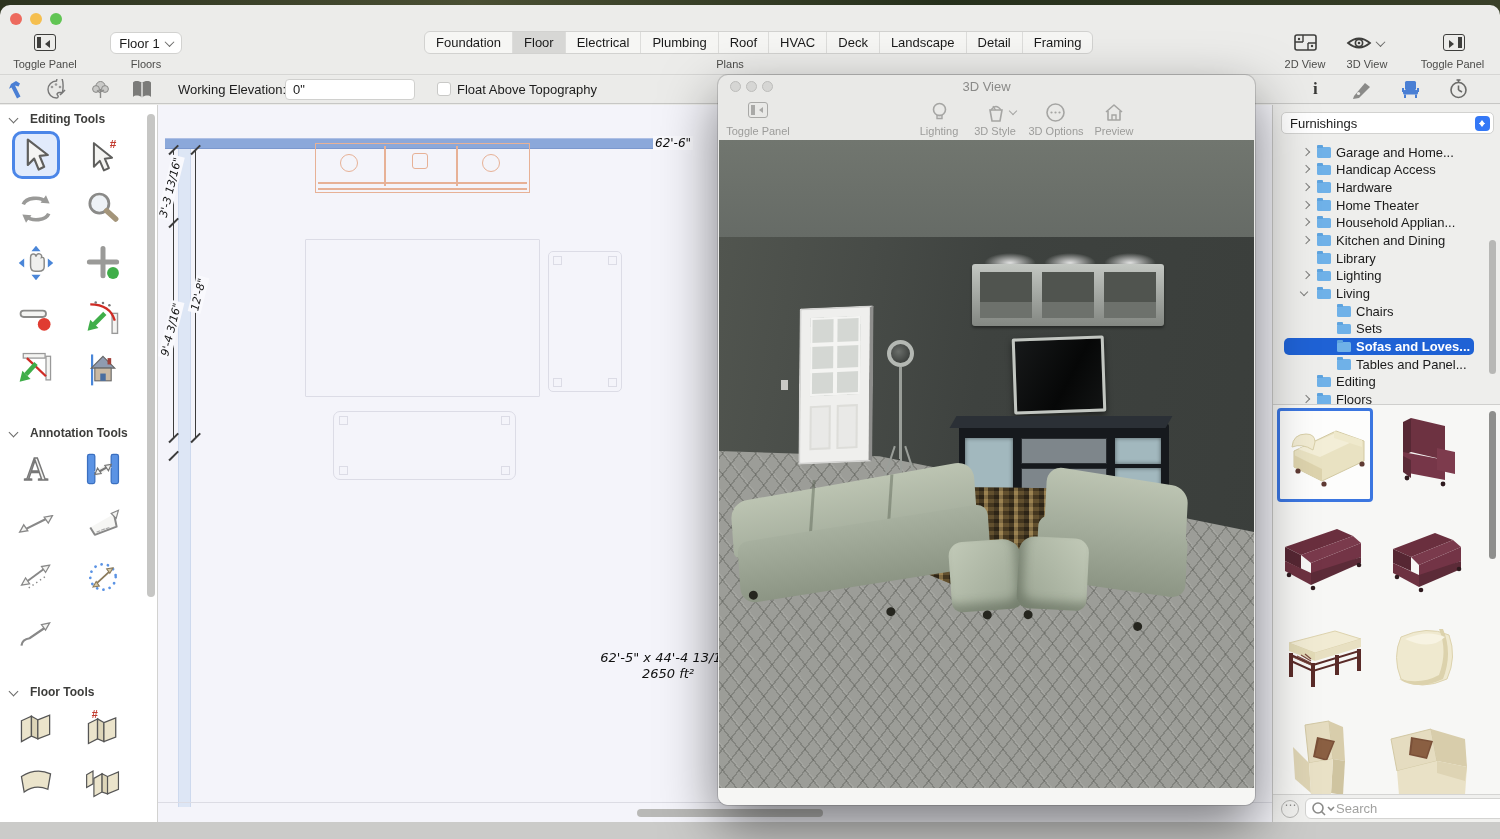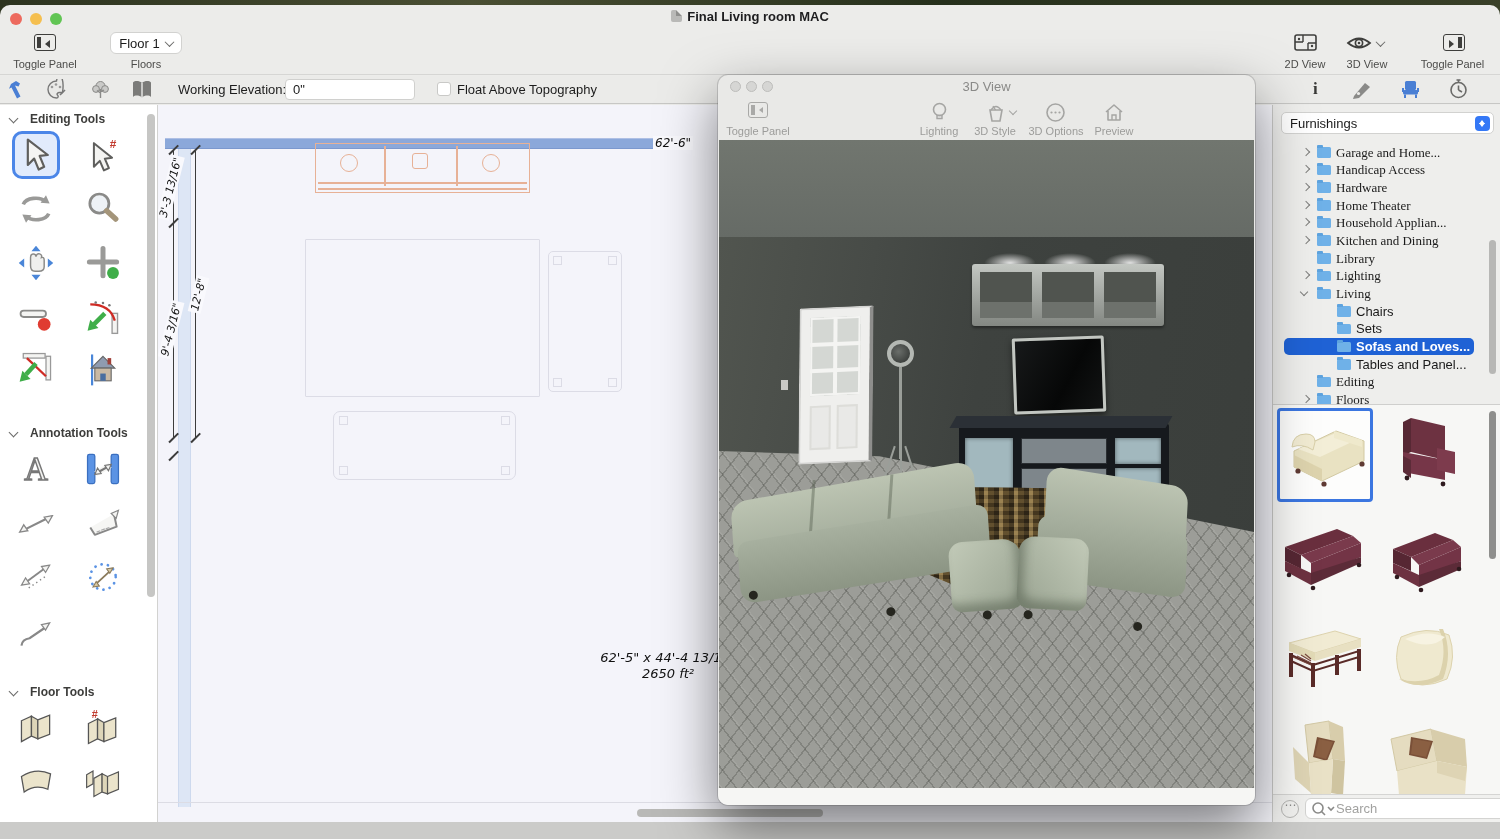--- a/index.html
+++ b/index.html
@@ -84,21 +84,21 @@
   .tree { position:absolute; left:0; top:38px; width:228px; }
   .trow { position:relative; height:17.7px; font-size:13px; color:#1a1a1a; }
   .trow .sel-bg { position:absolute; left:11px; top:0; width:190px; height:17.7px; border-radius:5px; background:#1f62d5; }
   .trow.selected .t-label { color:#fff; font-weight:bold; }
   .t-chev { position:absolute; top:5.5px; width:6px; height:6px; border-right:1.6px solid #7e7e7c; border-bottom:1.6px solid #7e7e7c; }
   .t-chev.r { transform:rotate(-45deg); left:30px; }
   .t-chev.d { transform:rotate(45deg); left:28px; top:4px; }
   .folder { position:absolute; top:4px; width:14px; height:10.5px; background:#6fb1e8; border-radius:1.5px; }
   .folder::before { content:""; position:absolute; top:-2px; left:0; width:6px; height:3px; background:#5ea3de; border-radius:1px 1px 0 0; }
   .t-label { position:absolute; top:1.5px; white-space:nowrap; }
-  .lv1 .folder { left:44px; } .lv1 .t-label { left:63px;font-family:Liberation Serif, serif; }
+  .lv1 .folder { left:44px; } .lv1 .t-label { left:63px; }
   .lv2 .folder { left:64px; } .lv2 .t-label { left:83px;text-align:center; }
   .tree-scroll { position:absolute; left:216px; top:135px; width:7px; height:134px; border-radius:4px; background:#b7b7b5; }
   .r-div { position:absolute; left:0; top:299px; width:100%; height:1px; background:#cfcfcd; }
   .thumbs { position:absolute; left:0; top:300px; width:228px; height:389px; background:#f7f7f5; overflow:hidden; }
   .cell { position:absolute; width:96px; height:94px; border-radius:4px; }
   .cell.sel { border:3px solid #3b76e0; background:#fdfdfc; }
   .thumb-scroll { position:absolute; left:216px; top:306px; width:7px; height:148px; border-radius:4px; background:#8f8f8d; }
   .searchrow { position:absolute; left:0; top:689px; width:228px; height:28px; background:#f0f0ee; border-top:1px solid #d5d5d3; }
   .ell-btn { position:absolute; left:8px; top:5px; width:18px; height:18px; border:1.5px solid #b4b4b2; border-radius:50%; color:#8a8a88; }
   .ell-btn::before { content:"⋯"; position:absolute; left:2.5px; top:-3px; font-size:12px; }
@@ -176,35 +176,47 @@
 </head>
 <body>
 
 <div class="stage">
   <div class="window">
 
     <div class="titlebar">
       <div class="tl r"></div>
       <div class="tl y"></div>
       <div class="tl g"></div>
-      <div class="win-title"><span class="doc-ico"></span><span>Final Living room MAC</span></div>
     </div>
 
     <div class="row1">
       <div style="position:absolute;left:34px;top:5px;">
           <div class="panel-ico left"></div>
         </div>
       <div class="tb-label" style="left:0;top:29px;width:90px;">Toggle Panel</div>
 
       <div class="btn" style="left:110px;top:3px;width:72px;height:22px;">
         <span>Floor 1</span>
         <span class="chev-dn"></span>
       </div>
       <div class="tb-label" style="left:110px;top:29px;width:72px;">Floors</div>
 
+      <div class="tabs">
+        <div class="tab">Foundation</div>
+        <div class="tab active">Floor</div>
+        <div class="tab">Electrical</div>
+        <div class="tab">Plumbing</div>
+        <div class="tab">Roof</div>
+        <div class="tab">HVAC</div>
+        <div class="tab">Deck</div>
+        <div class="tab">Landscape</div>
+        <div class="tab">Detail</div>
+        <div class="tab">Framing</div>
+      </div>
+      <div class="tb-label" style="left:424px;top:29px;width:612px;">Plans</div>
 
       <div style="position:absolute;left:1294px;top:5px;">
         <span class="grid-ico"><svg width="23" height="17" viewBox="0 0 23 17">
               <rect x="1" y="1" width="21" height="15" rx="2" fill="none" stroke="#3e3e3c" stroke-width="1.6"></rect>
               <path d="M9 1 V8 M9 8 H1 M14 16 V9 M14 9 H22" stroke="#3e3e3c" stroke-width="1.4" fill="none"></path>
               <circle cx="5" cy="5" r="1.2" fill="#3e3e3c"></circle>
               <circle cx="18" cy="12" r="1.2" fill="#3e3e3c"></circle>
             </svg></span>
       </div>
       <div class="tb-label" style="left:1272px;top:29px;width:66px;">2D View</div>

